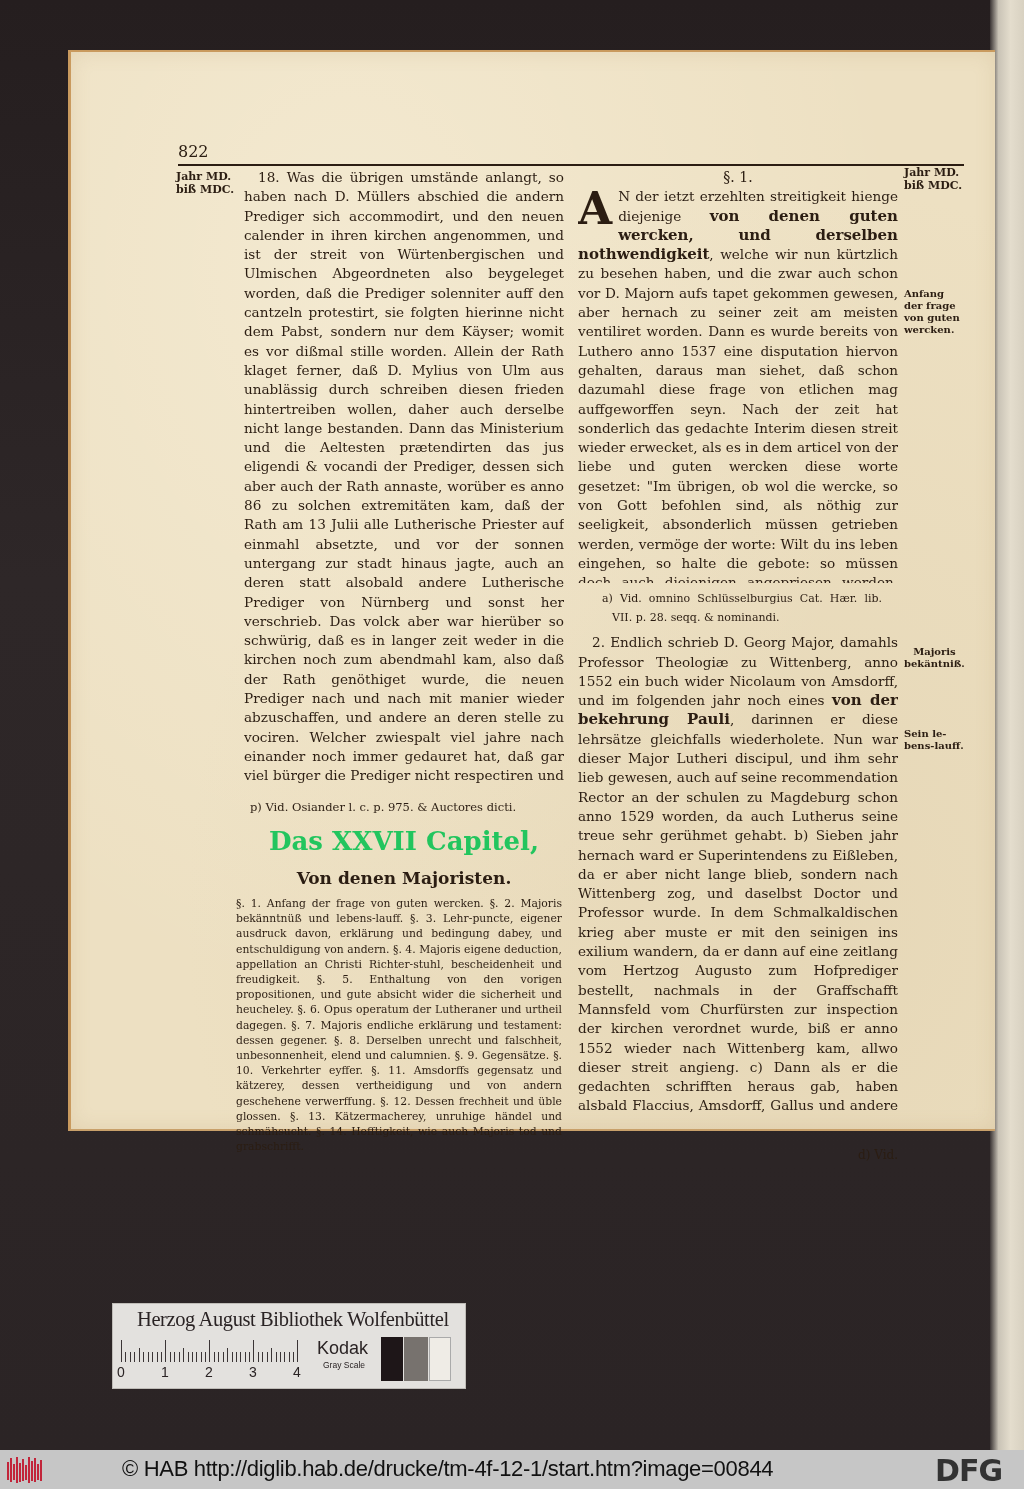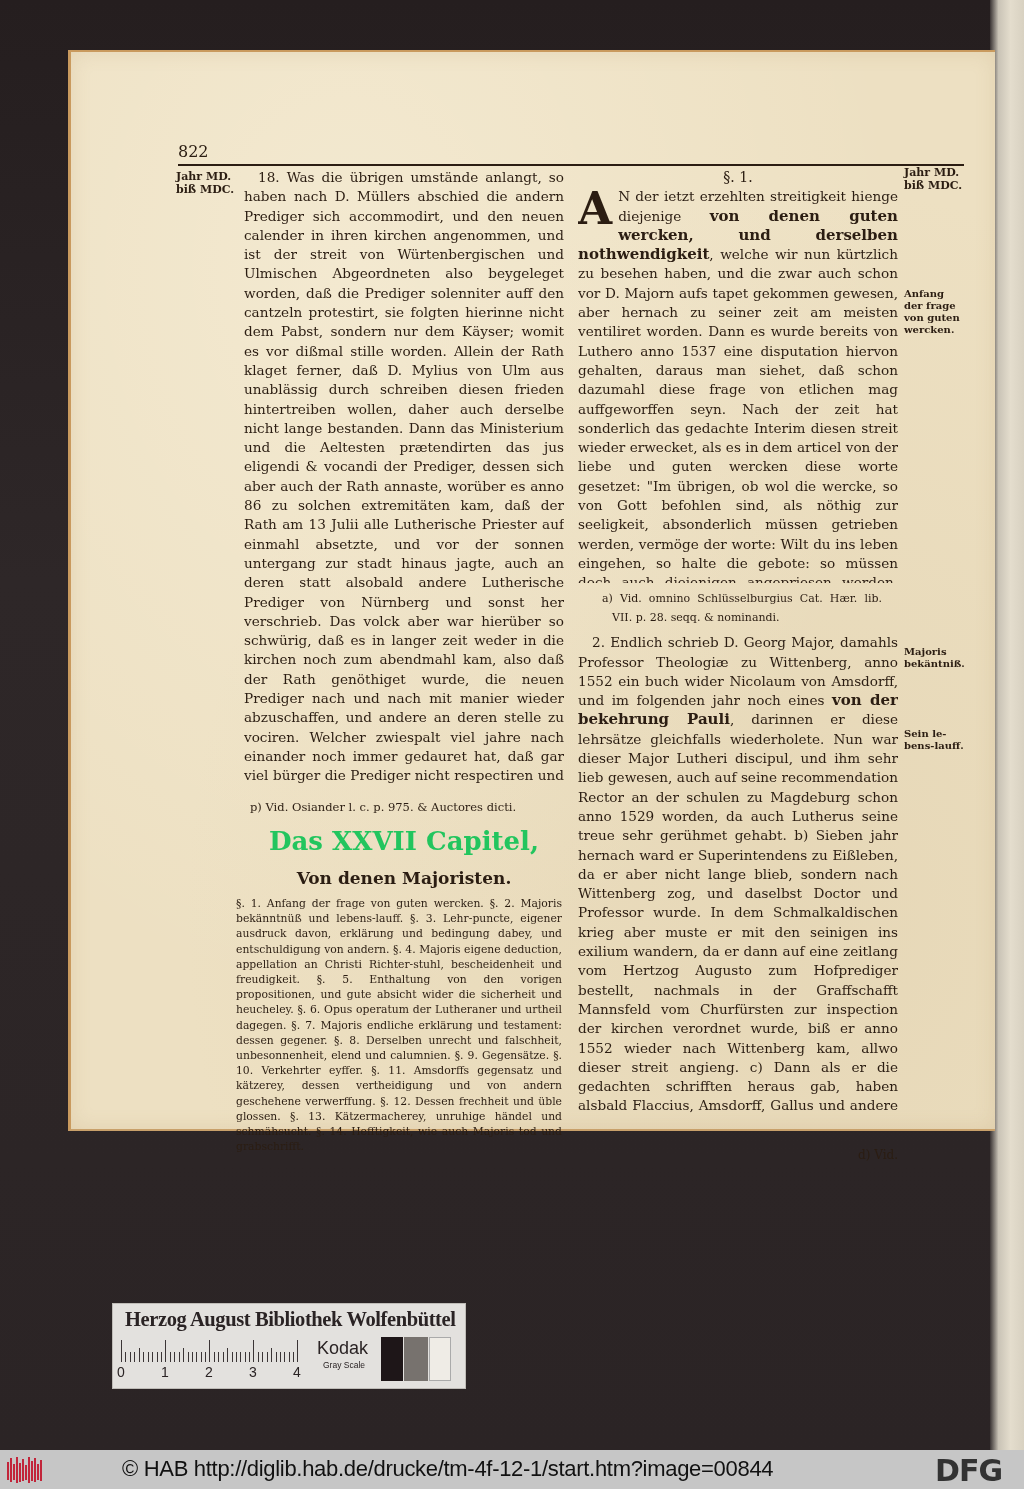--- a/index.html
+++ b/index.html
@@ -72,22 +72,22 @@
   }
   .catchword {
     position:absolute; left:858px; top:1148px; font-size:12px; color:#2b1d12;
   }
   
   .card {
     position:absolute; left:112px; top:1303px; width:352px; height:84px;
     background:#e3e1de; border:1px solid #bfbcb7;
   }
   .card-title {
-    position:absolute; left:12px; top:4px; font-family:"Liberation Serif", serif;
-    font-weight:bold; font-size:20.5px; color:#2a2324; letter-spacing:-0.4px; white-space:nowrap;
+    position:absolute; left:24px; top:4px; font-family:"Liberation Serif", serif;
+    font-weight:normal; font-size:20.5px; color:#2a2324; letter-spacing:-0.4px; white-space:nowrap;
   }
   .ruler {
     position:absolute; left:8px; top:36px; width:180px; height:22px;
   }
   .tick { position:absolute; bottom:0; width:1px; background:#3b3536; }
   .ruler-num {
     position:absolute; top:60px; font-family:"Liberation Sans", sans-serif; font-size:14px; color:#2a2324;
   }
   .kodak {
     position:absolute; left:204px; top:34px; font-family:"Liberation Sans", sans-serif;
@@ -131,21 +131,21 @@
 <div class="margin-note" style="left:904px;top:166px;">
   <div>Jahr MD.</div>
   <div>biß MDC.</div>
 </div>
 <div class="margin-note" style="left:904px;top:288px;font-size:10px;line-height:12px;">
   <div>Anfang</div>
   <div>der frage</div>
   <div>von guten</div>
   <div>wercken.</div>
 </div>
-<div class="margin-note" style="left:904px;top:646px;font-size:10px;line-height:12px;">
+<div class="margin-note" style="left:904px;top:646px;font-size:10px;line-height:12px;text-align:center;">
   <div>Majoris</div>
   <div>bekäntniß.</div>
 </div>
 <div class="margin-note" style="left:904px;top:728px;font-size:10px;line-height:12px;">
   <div>Sein le-</div>
   <div>bens-lauff.</div>
 </div>
 
 <div class="col col-left">
   <p style="text-indent:14px;height:620px;overflow:hidden;">18. Was die übrigen umstände anlangt, so haben nach D. Müllers abschied die andern Prediger sich accommodirt, und den neuen calender in ihren kirchen angenommen, und ist der streit von Würtenbergischen und Ulmischen Abgeordneten also beygeleget worden, daß die Prediger solenniter auff den cantzeln protestirt, sie folgten hierinne nicht dem Pabst, sondern nur dem Käyser; womit es vor dißmal stille worden. Allein der Rath klaget ferner, daß D. Mylius von Ulm aus unablässig durch schreiben diesen frieden hintertreiben wollen, daher auch derselbe nicht lange bestanden. Dann das Ministerium und die Aeltesten prætendirten das jus eligendi &amp; vocandi der Prediger, dessen sich aber auch der Rath annaste, worüber es anno 86 zu solchen extremitäten kam, daß der Rath am 13 Julii alle Lutherische Priester auf einmahl absetzte, und vor der sonnen untergang zur stadt hinaus jagte, auch an deren statt alsobald andere Lutherische Prediger von Nürnberg und sonst her verschrieb. Das volck aber war hierüber so schwürig, daß es in langer zeit weder in die kirchen noch zum abendmahl kam, also daß der Rath genöthiget wurde, die neuen Prediger nach und nach mit manier wieder abzuschaffen, und andere an deren stelle zu vociren. Welcher zwiespalt viel jahre nach einander noch immer gedauret hat, daß gar viel bürger die Prediger nicht respectiren und erkennen wollen, womit man dann auch anderswo übel zu frieden gewesen ist. p) Und also möchte dieses abermal eine bedenckliche tragœdie heissen, welche durch wahre klugheit, sanfft- und demuth derer Interessenten zweiffelsfrey wol hätte verhütet, und damit zugleich das grosse ärgernüß und übel so wol bey dem armen unwissenden volck, als denen andern partheyen, welche auf die actiones derer Lutheraner ein scharffes auge haben, abgewandt werden können.</p>

